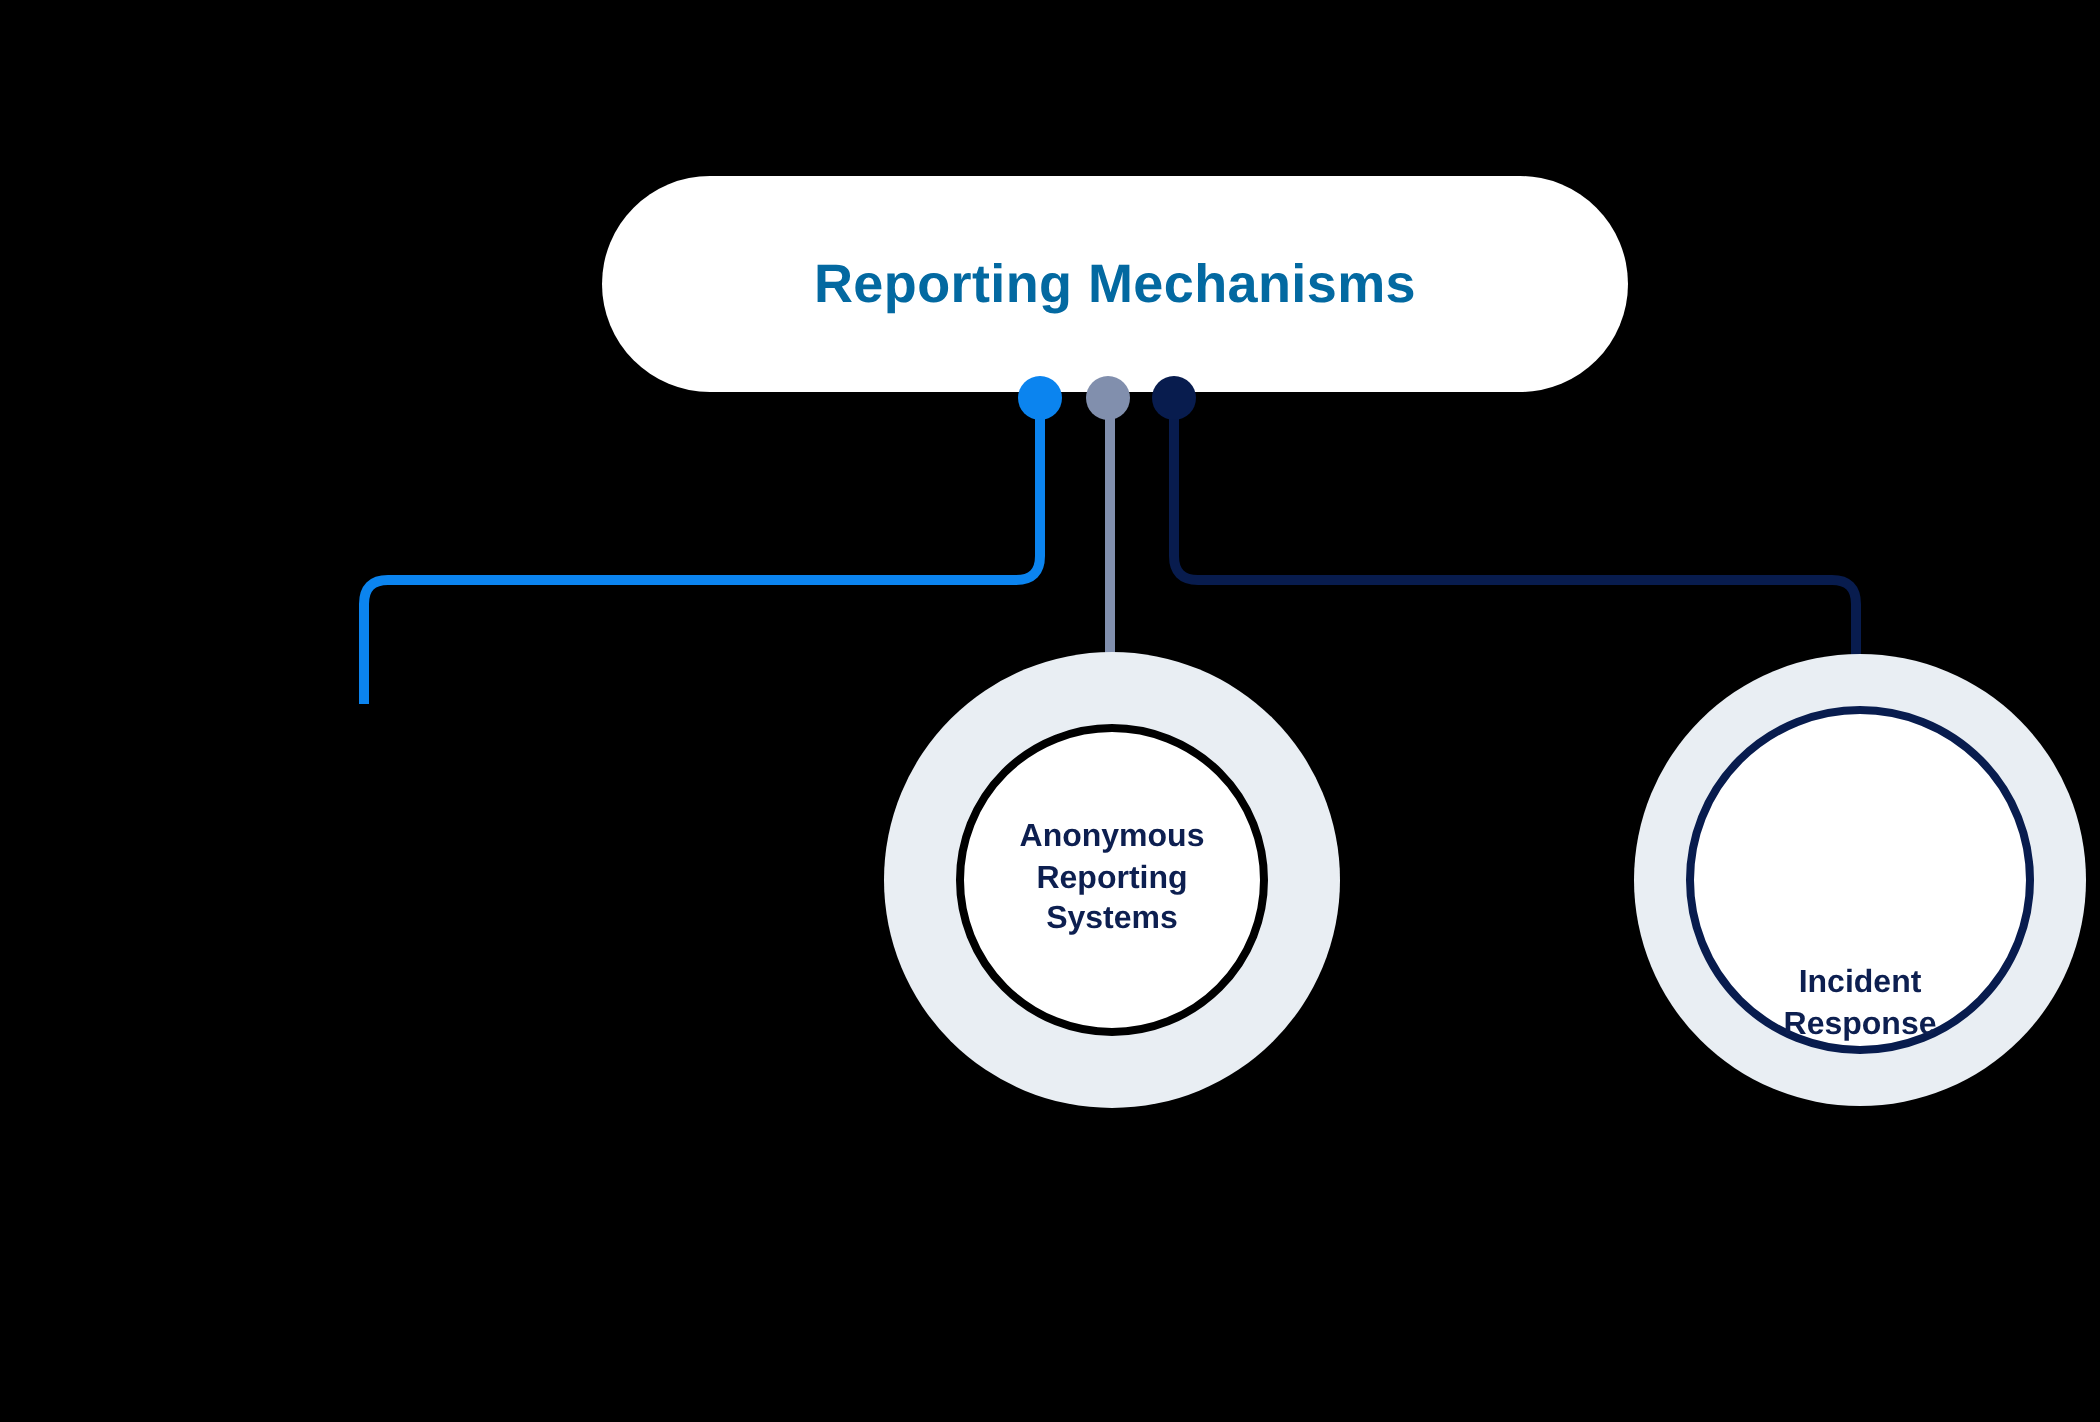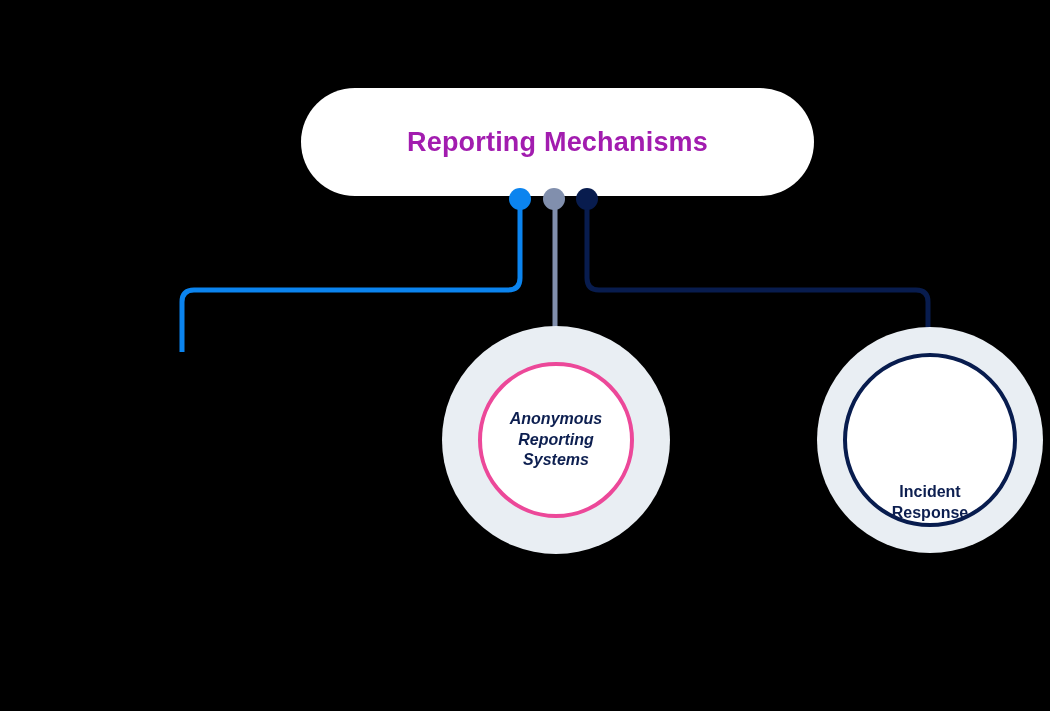--- a/index.html
+++ b/index.html
@@ -37,21 +37,21 @@
     background: #ffffff;
     border-radius: 54px;
     display: flex;
     align-items: center;
     justify-content: center;
     box-sizing: border-box;
   }
   .root-title {
     font-size: 27px;
     font-weight: bold;
-    color: #a21caf;
+    color: #0369a1;
     letter-spacing: 0.2px;
     white-space: nowrap;
   }
 
   
   .hub-dot {
     position: absolute;
     width: 22px;
     height: 22px;
     border-radius: 50%;
@@ -96,21 +96,21 @@
   <div class="root-box">
     <span class="root-title">Reporting Mechanisms</span>
   </div>
 
   <div class="hub-dot" style="left:509px; top:188px; background:#0b84ef;"></div>
   <div class="hub-dot" style="left:543px; top:188px; background:#818fad;"></div>
   <div class="hub-dot" style="left:576px; top:188px; background:#081c4e;"></div>
 
 
   <div class="node" style="left:442px; top:326px; width:228px; height:228px;">
-    <div class="node-inner" style="left:36px; top:36px; width:156px; height:156px; border:4px solid #ec4899;font-style:italic;">
+    <div class="node-inner" style="left:36px; top:36px; width:156px; height:156px; border:4px solid #000000;">
       <span class="node-label">Anonymous
 Reporting
 Systems</span>
     </div>
   </div>
 
   <div class="node" style="left:817px; top:327px; width:226px; height:226px;">
     <div class="node-inner" style="left:26px; top:26px; width:174px; height:174px; border:4px solid #081c4e;align-items:flex-end;">
       <span class="node-label">Incident
 Response</span>

